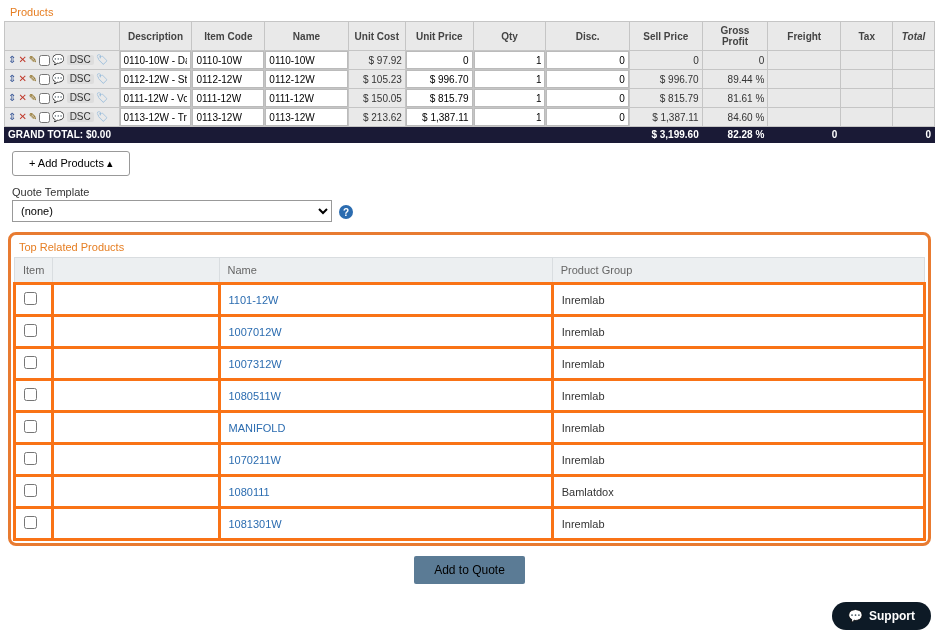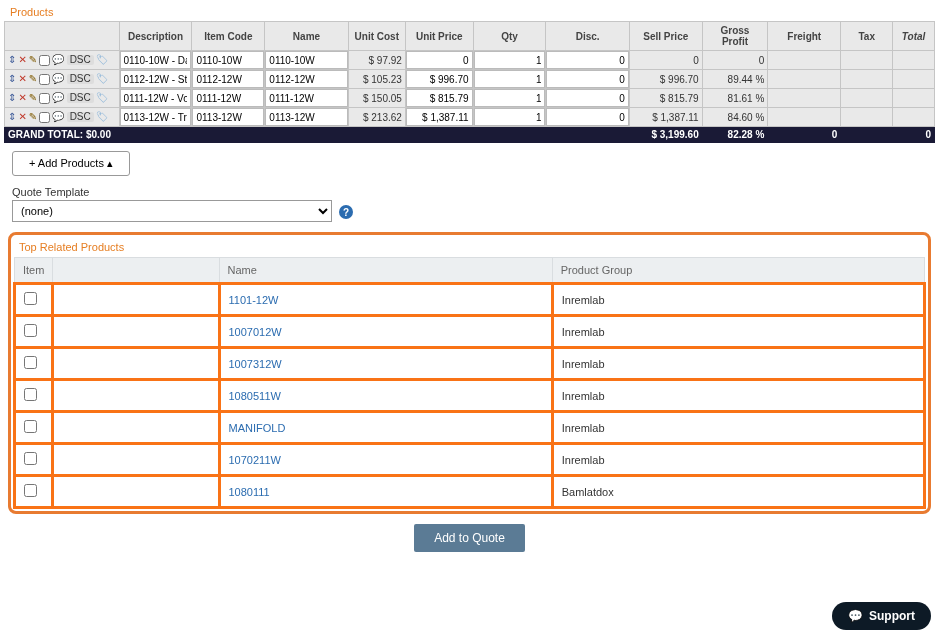--- a/index.html
+++ b/index.html
@@ -19,21 +19,21 @@
     .addbtn { margin:8px 0 6px 8px; padding:5px 16px; font-size:11px; background:#fff; border:1px solid #999; border-radius:3px; cursor:pointer; }
     .fieldlbl { font-size:11px; margin:4px 0 2px 8px; color:#333; }
     .sel { margin:0 4px 6px 8px; height:22px; width:320px; border:1px solid #999; background:#fff; font-size:11px; padding:0 4px; }
     .help { display:inline-flex; width:14px; height:14px; border-radius:50%; background:#2b6cb0; color:#fff; align-items:center; justify-content:center; font-size:10px; font-weight:bold; vertical-align:middle; }
     .callout { border:3px solid #e87b31; border-radius:8px; margin:4px; padding:4px 2px 2px 2px; }
     .trp-title { color:#e67e22; font-size:11px; margin:2px 0 4px 6px; }
     .rtable { width:100%; border-collapse:collapse; font-size:11px; }
     .rtable th { background:#eceff1; border:1px solid #d9dde0; text-align:left; padding:6px 8px; color:#666; font-weight:normal; }
     .rtable td { border:3px solid #f97316; padding:7px 8px; text-align:left; }
     .rtable a { color:#2b6cb0; text-decoration:none; }
-    .addq { display:block; margin:10px auto 0 auto; background:#5b7b95; color:#ffffff; border:none; padding:7px 20px; font-size:12px; border-radius:2px; cursor:pointer; }
+    .addq { display:block; margin:10px auto 0 auto; background:#5b7b95; color:#000000; border:none; padding:7px 20px; font-size:12px; border-radius:2px; cursor:pointer; }
     .support { position:absolute; right:8px; bottom:6px; background:#0d1a26; color:#fff; padding:7px 16px; border-radius:18px; font-size:12px; font-weight:bold; display:flex; align-items:center; gap:6px; }
     .col-item { width:18.3%; }
     .col-name { width:36.7%; }
     .col-group { width:41%; }
     .col-chk { width:4%; text-align:center; }
     .w-icons{width:110px;} .w-desc{width:70px;} .w-ic{width:70px;} .w-nm{width:80px;}
     .w-uc{width:55px;} .w-up{width:65px;} .w-q{width:70px;} .w-dc{width:80px;}
     .w-sp{width:70px;} .w-gp{width:63px;} .w-fr{width:70px;} .w-tx{width:50px;} .w-tot{width:40px;font-style:italic;}
   </style>
 </head>
@@ -230,20 +230,26 @@
           <td class="col-item"></td>
           <td class="col-name"><a href="#">1070211W</a></td>
           <td class="col-group">Inremlab</td>
         </tr>
         <tr>
           <td class="col-chk"><input type="checkbox" style=""></td>
           <td class="col-item"></td>
           <td class="col-name"><a href="#">1080111</a></td>
           <td class="col-group">Bamlatdox</td>
         </tr>
+        <tr>
+          <td class="col-chk"><input type="checkbox" style=""></td>
+          <td class="col-item"></td>
+          <td class="col-name"><a href="#">1081301W</a></td>
+          <td class="col-group">Inremlab</td>
+        </tr>
       </tbody>
   </table>
 </div>
 
 <button class="addq">Add to Quote</button>
 
 <div class="support">
   <span>💬</span>
   <span>Support</span>
 </div>

